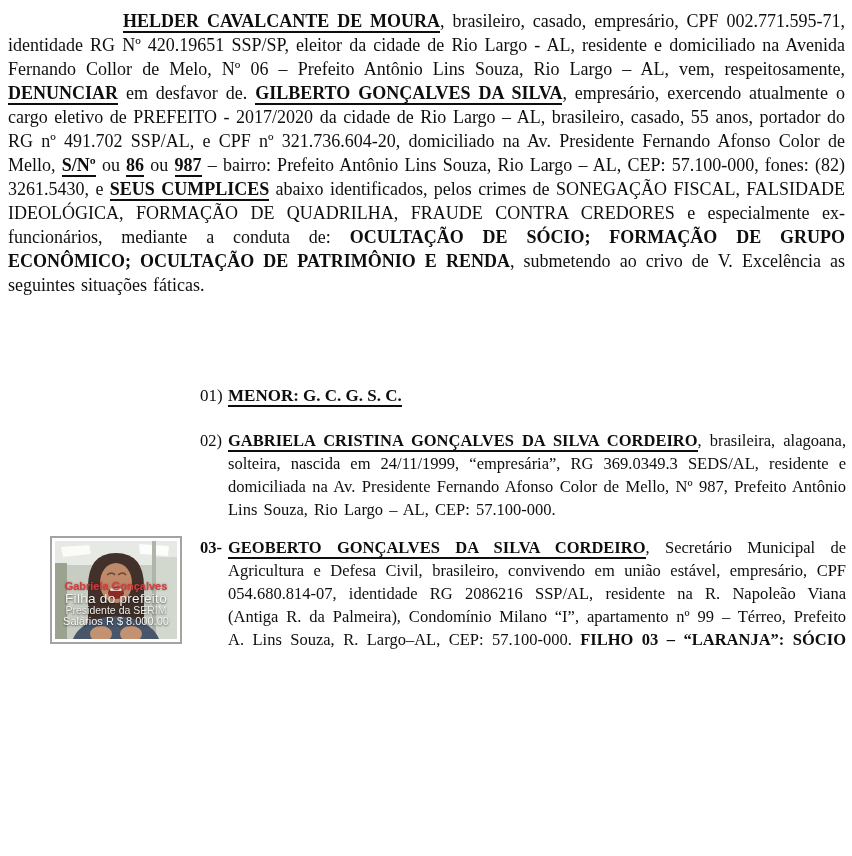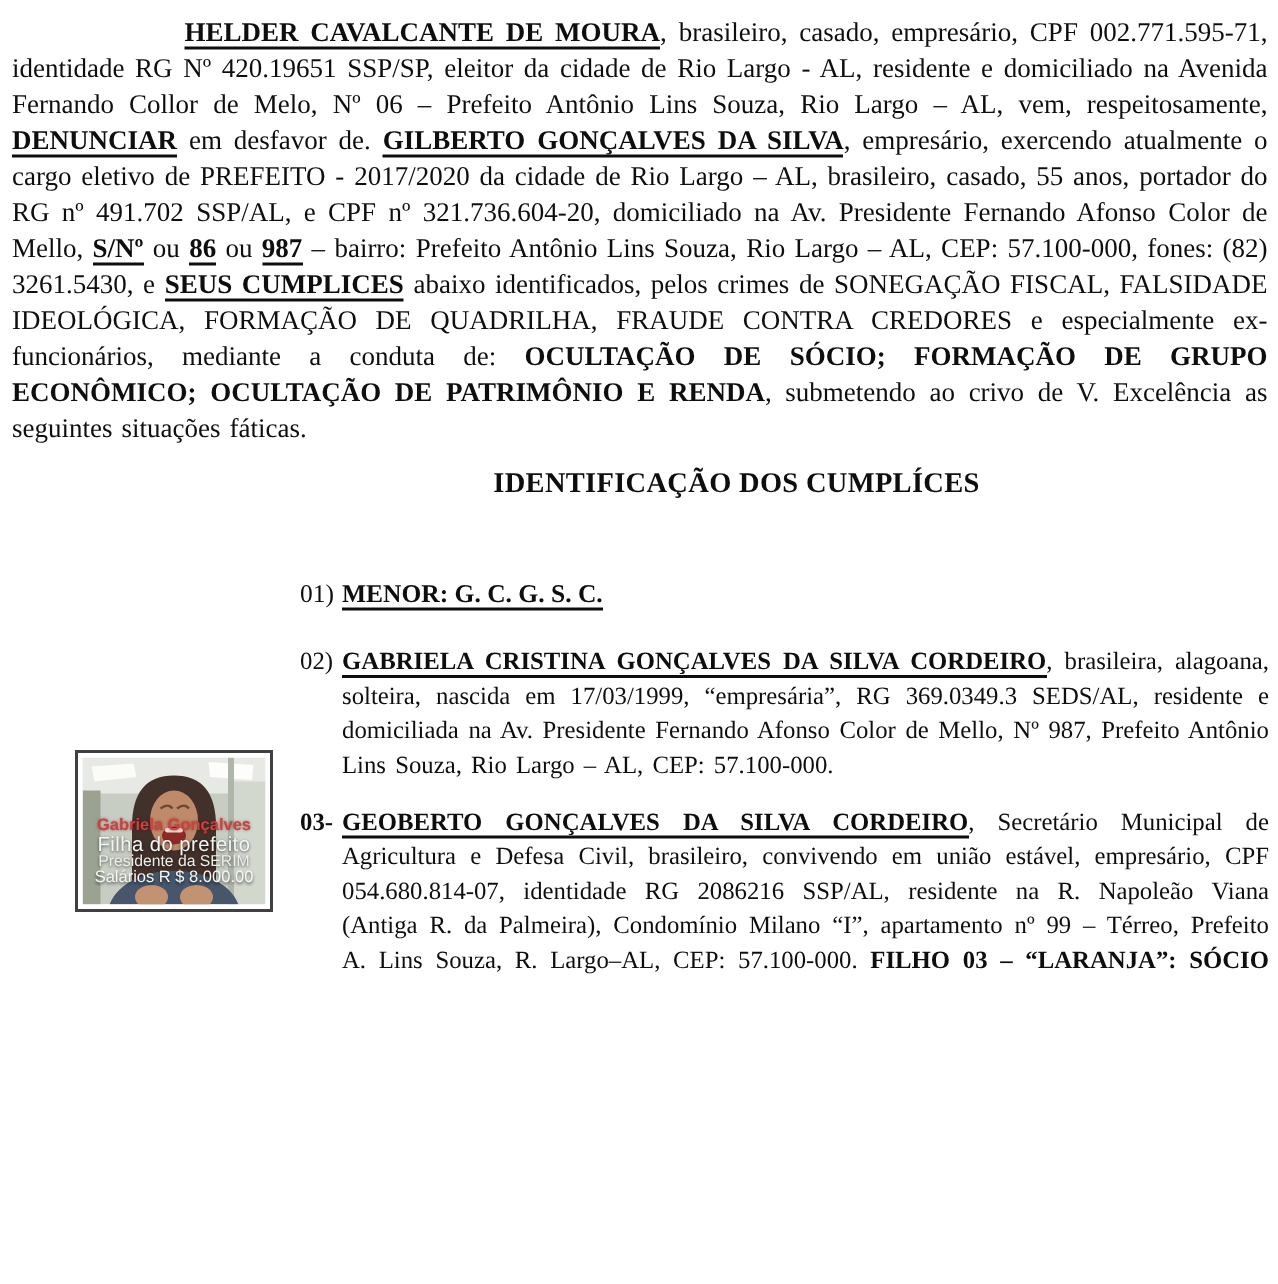--- a/index.html
+++ b/index.html
@@ -40,21 +40,21 @@
   }
   .num  { display:inline-block; width:28px; text-indent:0; }
   .num3 { font-weight:bold; }
   .gap01 { margin-top:14px; }
   .gap02 { margin-top:21px; }
   .gap03 { margin-top:15px; }
   .detail01 { line-height:24px; }
   
   .photo {
     position:absolute; background:#ffffff;
-    border:2px solid #404040; padding:3px;
+    border:2px solid #a3a3a3; padding:3px;margin-top:36px;
   }
   .photo1 { left:50px; top:500px; width:122px; height:98px; }
   .photo2 { left:50px; top:691px; width:123px; height:114px; }
   .photo .img { position:relative; width:100%; height:100%; overflow:hidden; }
   .photo svg { position:absolute; left:0; top:0; }
   .cap {
     position:absolute; left:0; right:0; text-align:center;
     line-height:1; white-space:nowrap;
     font-family:"Liberation Sans","DejaVu Sans",sans-serif;
   }
@@ -79,30 +79,29 @@
   .cap-b-sal   { top:94px; font-size:12.5px; color:#a16207;
                  text-shadow:0 1px 2px rgba(0,0,0,.6); }
 </style>
 </head>
 <body>
 
 <div class="page">
 
   <p class="p-intro"><span class="bu">HELDER CAVALCANTE DE MOURA</span><span>, brasileiro, casado, empresário, CPF 002.771.595-71, identidade RG Nº 420.19651 SSP/SP, eleitor da cidade de Rio Largo - AL, residente e domiciliado na Avenida Fernando Collor de Melo, Nº 06 – Prefeito Antônio Lins Souza, Rio Largo – AL, vem, respeitosamente, </span><span class="bu">DENUNCIAR</span><span> em desfavor de. </span><span class="bu">GILBERTO GONÇALVES DA SILVA</span><span>, empresário, exercendo atualmente o cargo eletivo de PREFEITO - 2017/2020 da cidade de Rio Largo – AL, brasileiro, casado, 55 anos, portador do RG nº 491.702 SSP/AL, e CPF nº 321.736.604-20, domiciliado na Av. Presidente Fernando Afonso Color de Mello, </span><span class="bu">S/Nº</span><span> ou </span><span class="bu">86</span><span> ou </span><span class="bu">987</span><span> – bairro: Prefeito Antônio Lins Souza, Rio Largo – AL, CEP: 57.100-000, fones: (82) 3261.5430, e </span><span class="bu">SEUS CUMPLICES</span><span> abaixo identificados, pelos crimes de SONEGAÇÃO FISCAL, FALSIDADE IDEOLÓGICA, FORMAÇÃO DE QUADRILHA, FRAUDE CONTRA CREDORES e especialmente ex-funcionários, mediante a conduta de: </span><span class="b">OCULTAÇÃO DE SÓCIO; FORMAÇÃO DE GRUPO ECONÔMICO; OCULTAÇÃO DE PATRIMÔNIO E RENDA</span><span>, submetendo ao crivo de V. Excelência as seguintes situações fáticas.</span></p>
 
-  <div class="heading">IDENTIFICAÇÃO DOS CUMPLÍCES</div>
 
   <div class="items">
 
     <div>
       <p class="item-head gap01"><span class="num">01)</span><span class="bu">MENOR: G. C. G. S. C.</span></p>
     </div>
 
     <div>
-      <p class="item-body gap02"><span class="num">02)</span><span class="bu">GABRIELA CRISTINA GONÇALVES DA SILVA CORDEIRO</span><span>, brasileira, alagoana, solteira, nascida em 17/03/1999, “empresária”, RG 369.0349.3 SEDS/AL, residente e domiciliada na Av. Presidente Fernando Afonso Color de Mello, Nº 987, Prefeito Antônio Lins Souza, Rio Largo – AL, CEP: 57.100-000.</span></p>
+      <p class="item-body gap02"><span class="num">02)</span><span class="bu">GABRIELA CRISTINA GONÇALVES DA SILVA CORDEIRO</span><span>, brasileira, alagoana, solteira, nascida em 24/11/1999, “empresária”, RG 369.0349.3 SEDS/AL, residente e domiciliada na Av. Presidente Fernando Afonso Color de Mello, Nº 987, Prefeito Antônio Lins Souza, Rio Largo – AL, CEP: 57.100-000.</span></p>
     </div>
 
     <div>
       <p class="item-body gap03"><span class="num num3">03-</span><span class="bu">GEOBERTO GONÇALVES DA SILVA CORDEIRO</span><span>, Secretário Municipal de Agricultura e Defesa Civil, brasileiro, convivendo em união estável, empresário, CPF 054.680.814-07, identidade RG 2086216 SSP/AL, residente na R. Napoleão Viana (Antiga R. da Palmeira), Condomínio Milano “I”, apartamento nº 99 – Térreo, Prefeito A. Lins Souza, R. Largo–AL, CEP: 57.100-000. </span><span class="b">FILHO 03 – “LARANJA”: SÓCIO DE VÁRIAS EMPRESAS E PROPRIETÁRIO DE IMÓVEIS. SECRETÁRIO MUNICIPAL DE AGRICULTURA E DEFESA CIVIL DE RIO LARGO, ATÉ MAIO/2019 (AFASTADO APÓS DENUNCIA NA CÂMARA VEREADORES)</span></p>
     </div>
 
   </div>
 
   <div class="photo photo1">
     <div class="img">

